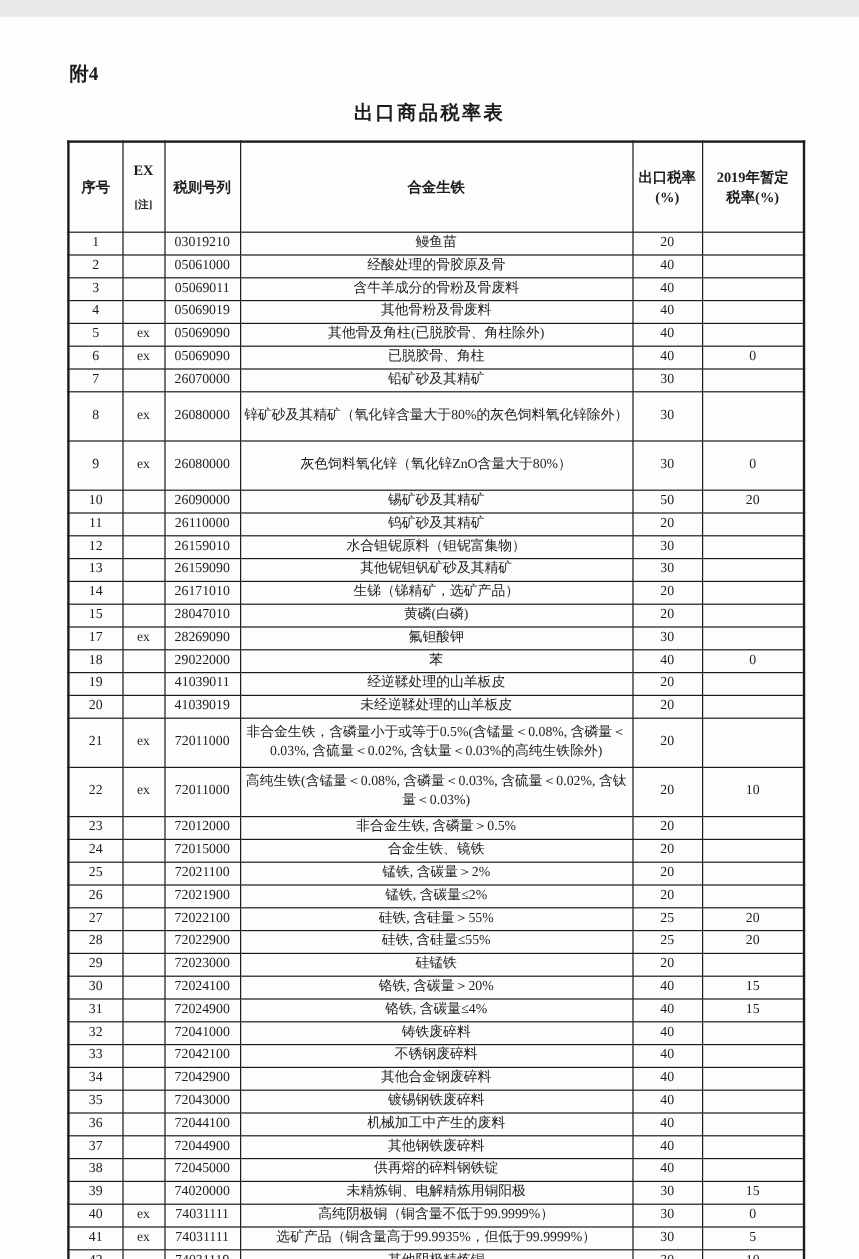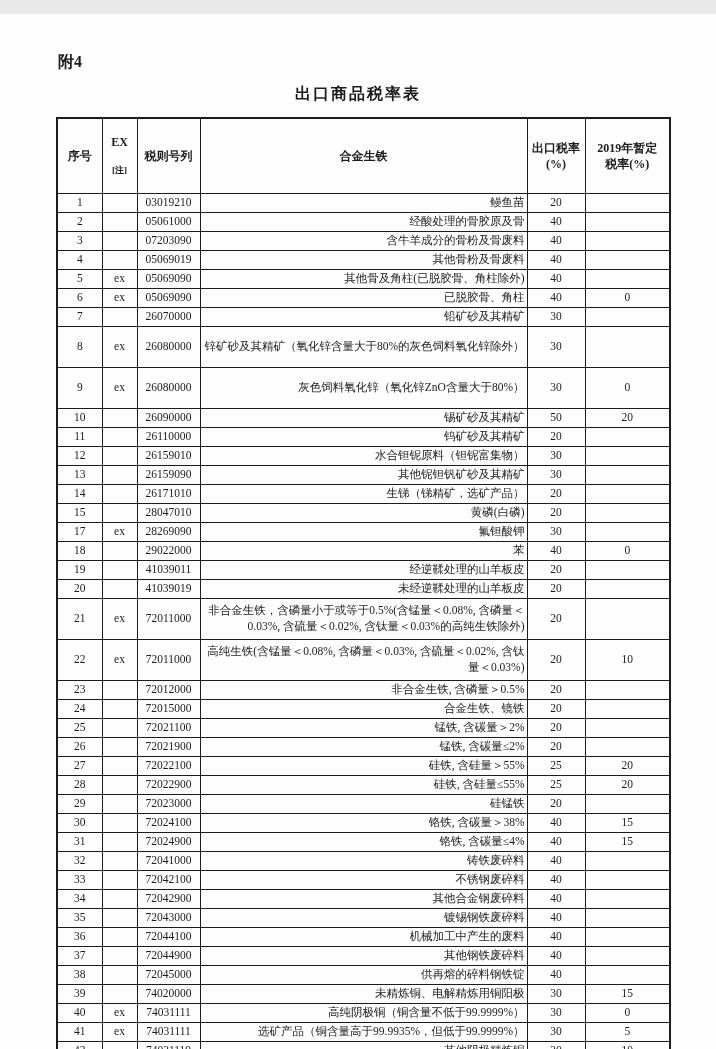--- a/index.html
+++ b/index.html
@@ -58,21 +58,21 @@
   }
   th.h-ex .ex-main { font-size: 12px; line-height: 1.1; }
   th.h-ex .ex-note { font-size: 9px; line-height: 1.1; font-weight: bold; }
   col.c-no   { width: 45px; }
   col.c-ex   { width: 35px; }
   col.c-code { width: 63px; }
   col.c-name { width: 327px; }
   col.c-rate { width: 58px; }
   col.c-prov { width: 85px; }
   td.c-no, td.c-ex, td.c-code, td.c-rate, td.c-prov { text-align: center; }
-  td.c-name { text-align: right; padding-left: 4px; padding-right: 3px; font-family: Liberation Serif, serif; }
+  td.c-name { text-align: center; padding-left: 4px; padding-right: 3px; font-family: Liberation Serif, serif; }
   table.tariff tbody tr { height: 19px; }
   table.tariff tbody tr.tall { height: 41px; }
 </style>
 </head>
 <body>
 
 <div class="page">
   <div class="attachment">附4</div>
   <h1 class="doc-title">出口商品税率表</h1>
 
@@ -113,21 +113,21 @@
           <td class="c-no">2</td>
           <td class="c-ex"></td>
           <td class="c-code">05061000</td>
           <td class="c-name">经酸处理的骨胶原及骨</td>
           <td class="c-rate">40</td>
           <td class="c-prov"></td>
         </tr>
         <tr>
           <td class="c-no">3</td>
           <td class="c-ex"></td>
-          <td class="c-code">07203090</td>
+          <td class="c-code">05069011</td>
           <td class="c-name">含牛羊成分的骨粉及骨废料</td>
           <td class="c-rate">40</td>
           <td class="c-prov"></td>
         </tr>
         <tr>
           <td class="c-no">4</td>
           <td class="c-ex"></td>
           <td class="c-code">05069019</td>
           <td class="c-name">其他骨粉及骨废料</td>
           <td class="c-rate">40</td>
@@ -322,21 +322,21 @@
           <td class="c-ex"></td>
           <td class="c-code">72023000</td>
           <td class="c-name">硅锰铁</td>
           <td class="c-rate">20</td>
           <td class="c-prov"></td>
         </tr>
         <tr>
           <td class="c-no">30</td>
           <td class="c-ex"></td>
           <td class="c-code">72024100</td>
-          <td class="c-name">铬铁, 含碳量＞38%</td>
+          <td class="c-name">铬铁, 含碳量＞20%</td>
           <td class="c-rate">40</td>
           <td class="c-prov">15</td>
         </tr>
         <tr>
           <td class="c-no">31</td>
           <td class="c-ex"></td>
           <td class="c-code">72024900</td>
           <td class="c-name">铬铁, 含碳量≤4%</td>
           <td class="c-rate">40</td>
           <td class="c-prov">15</td>

